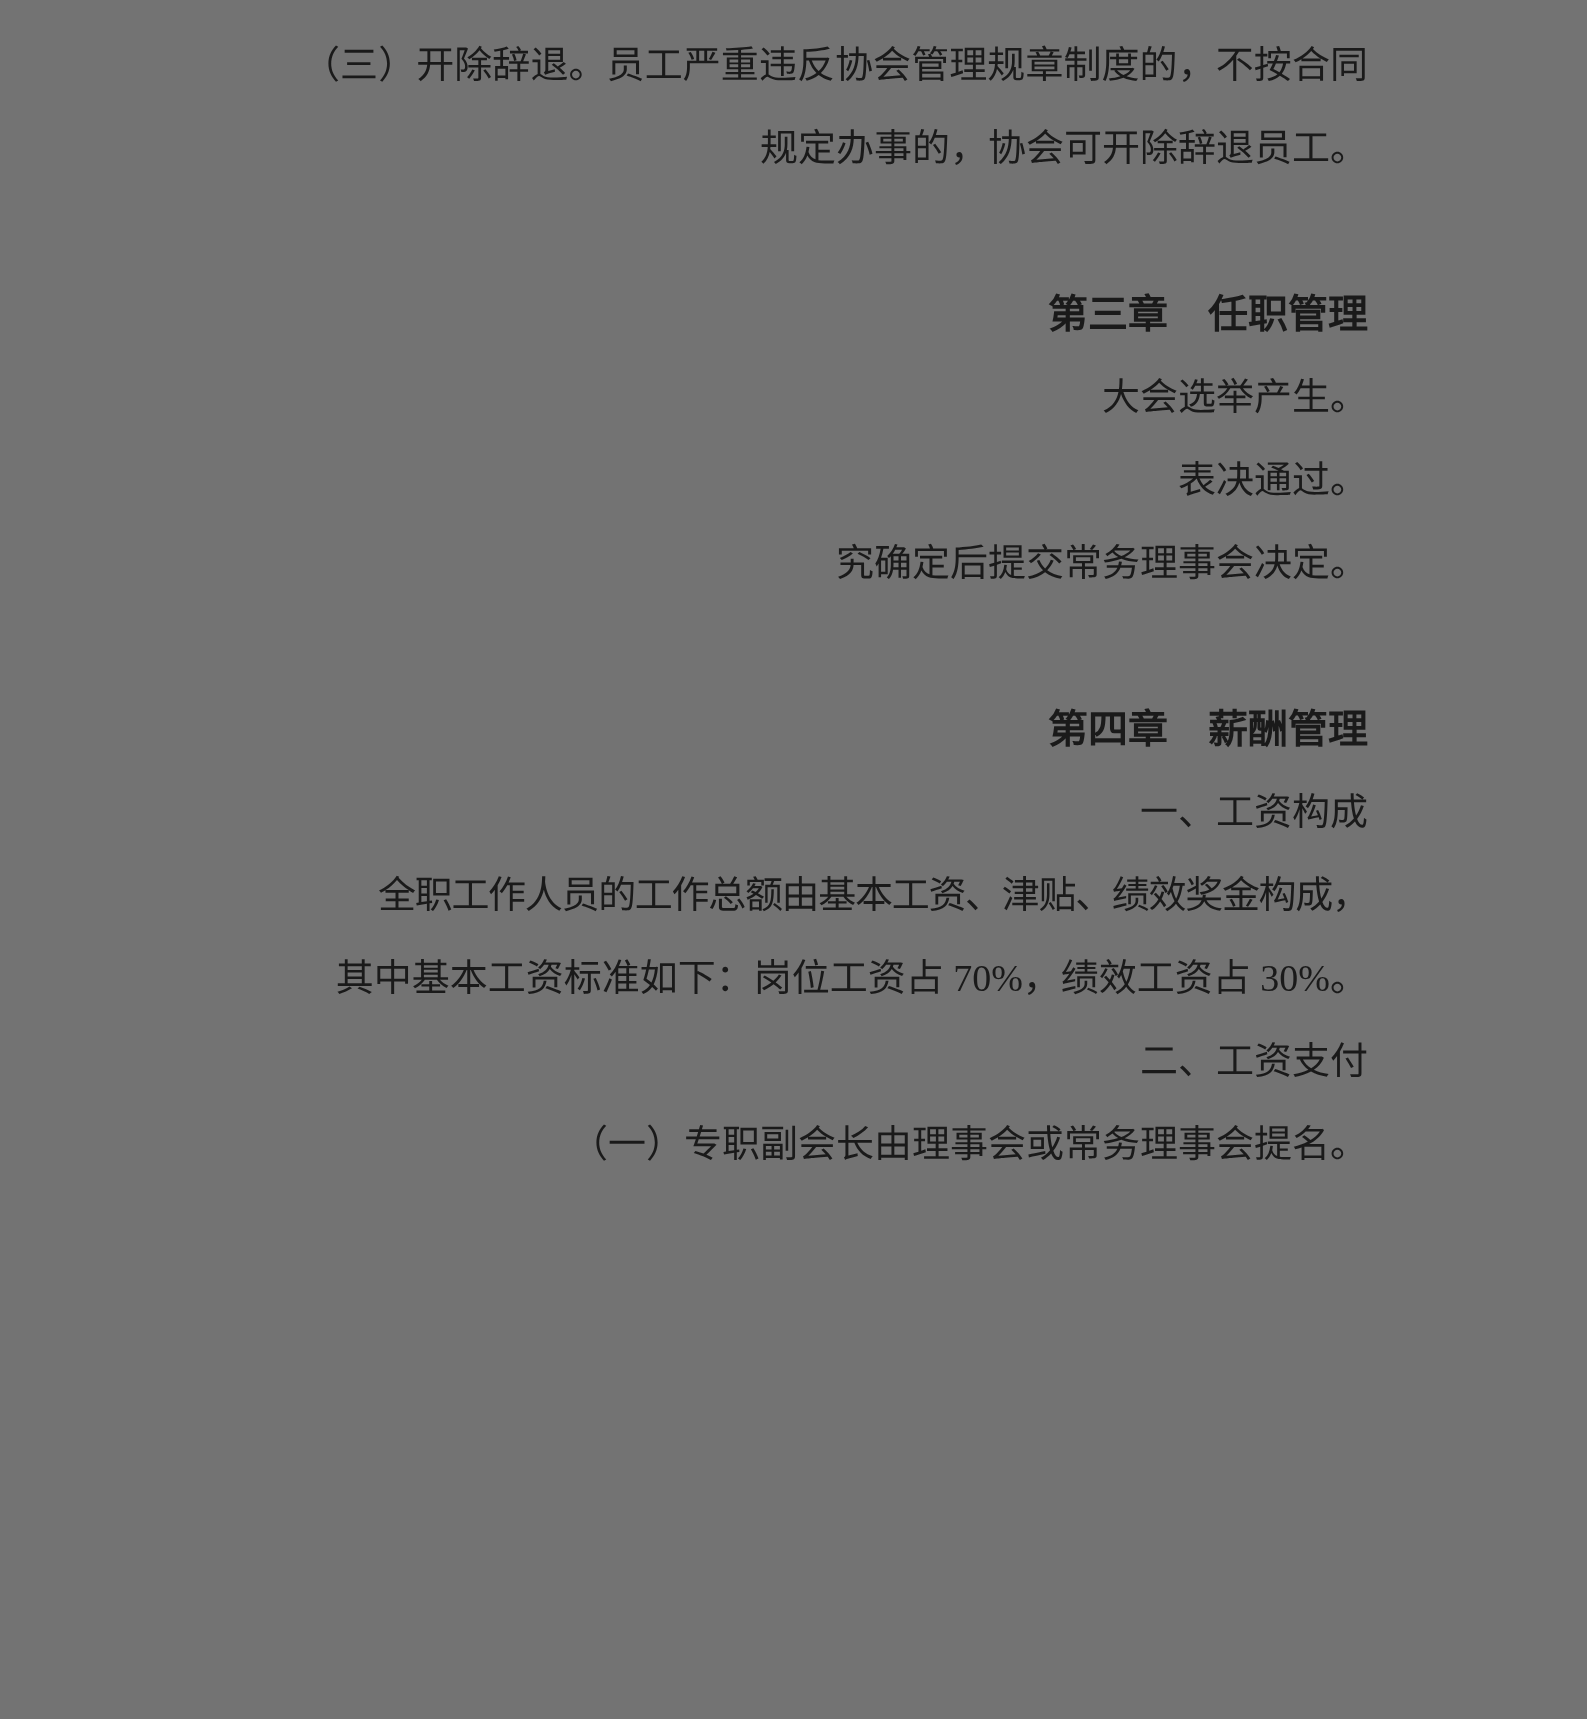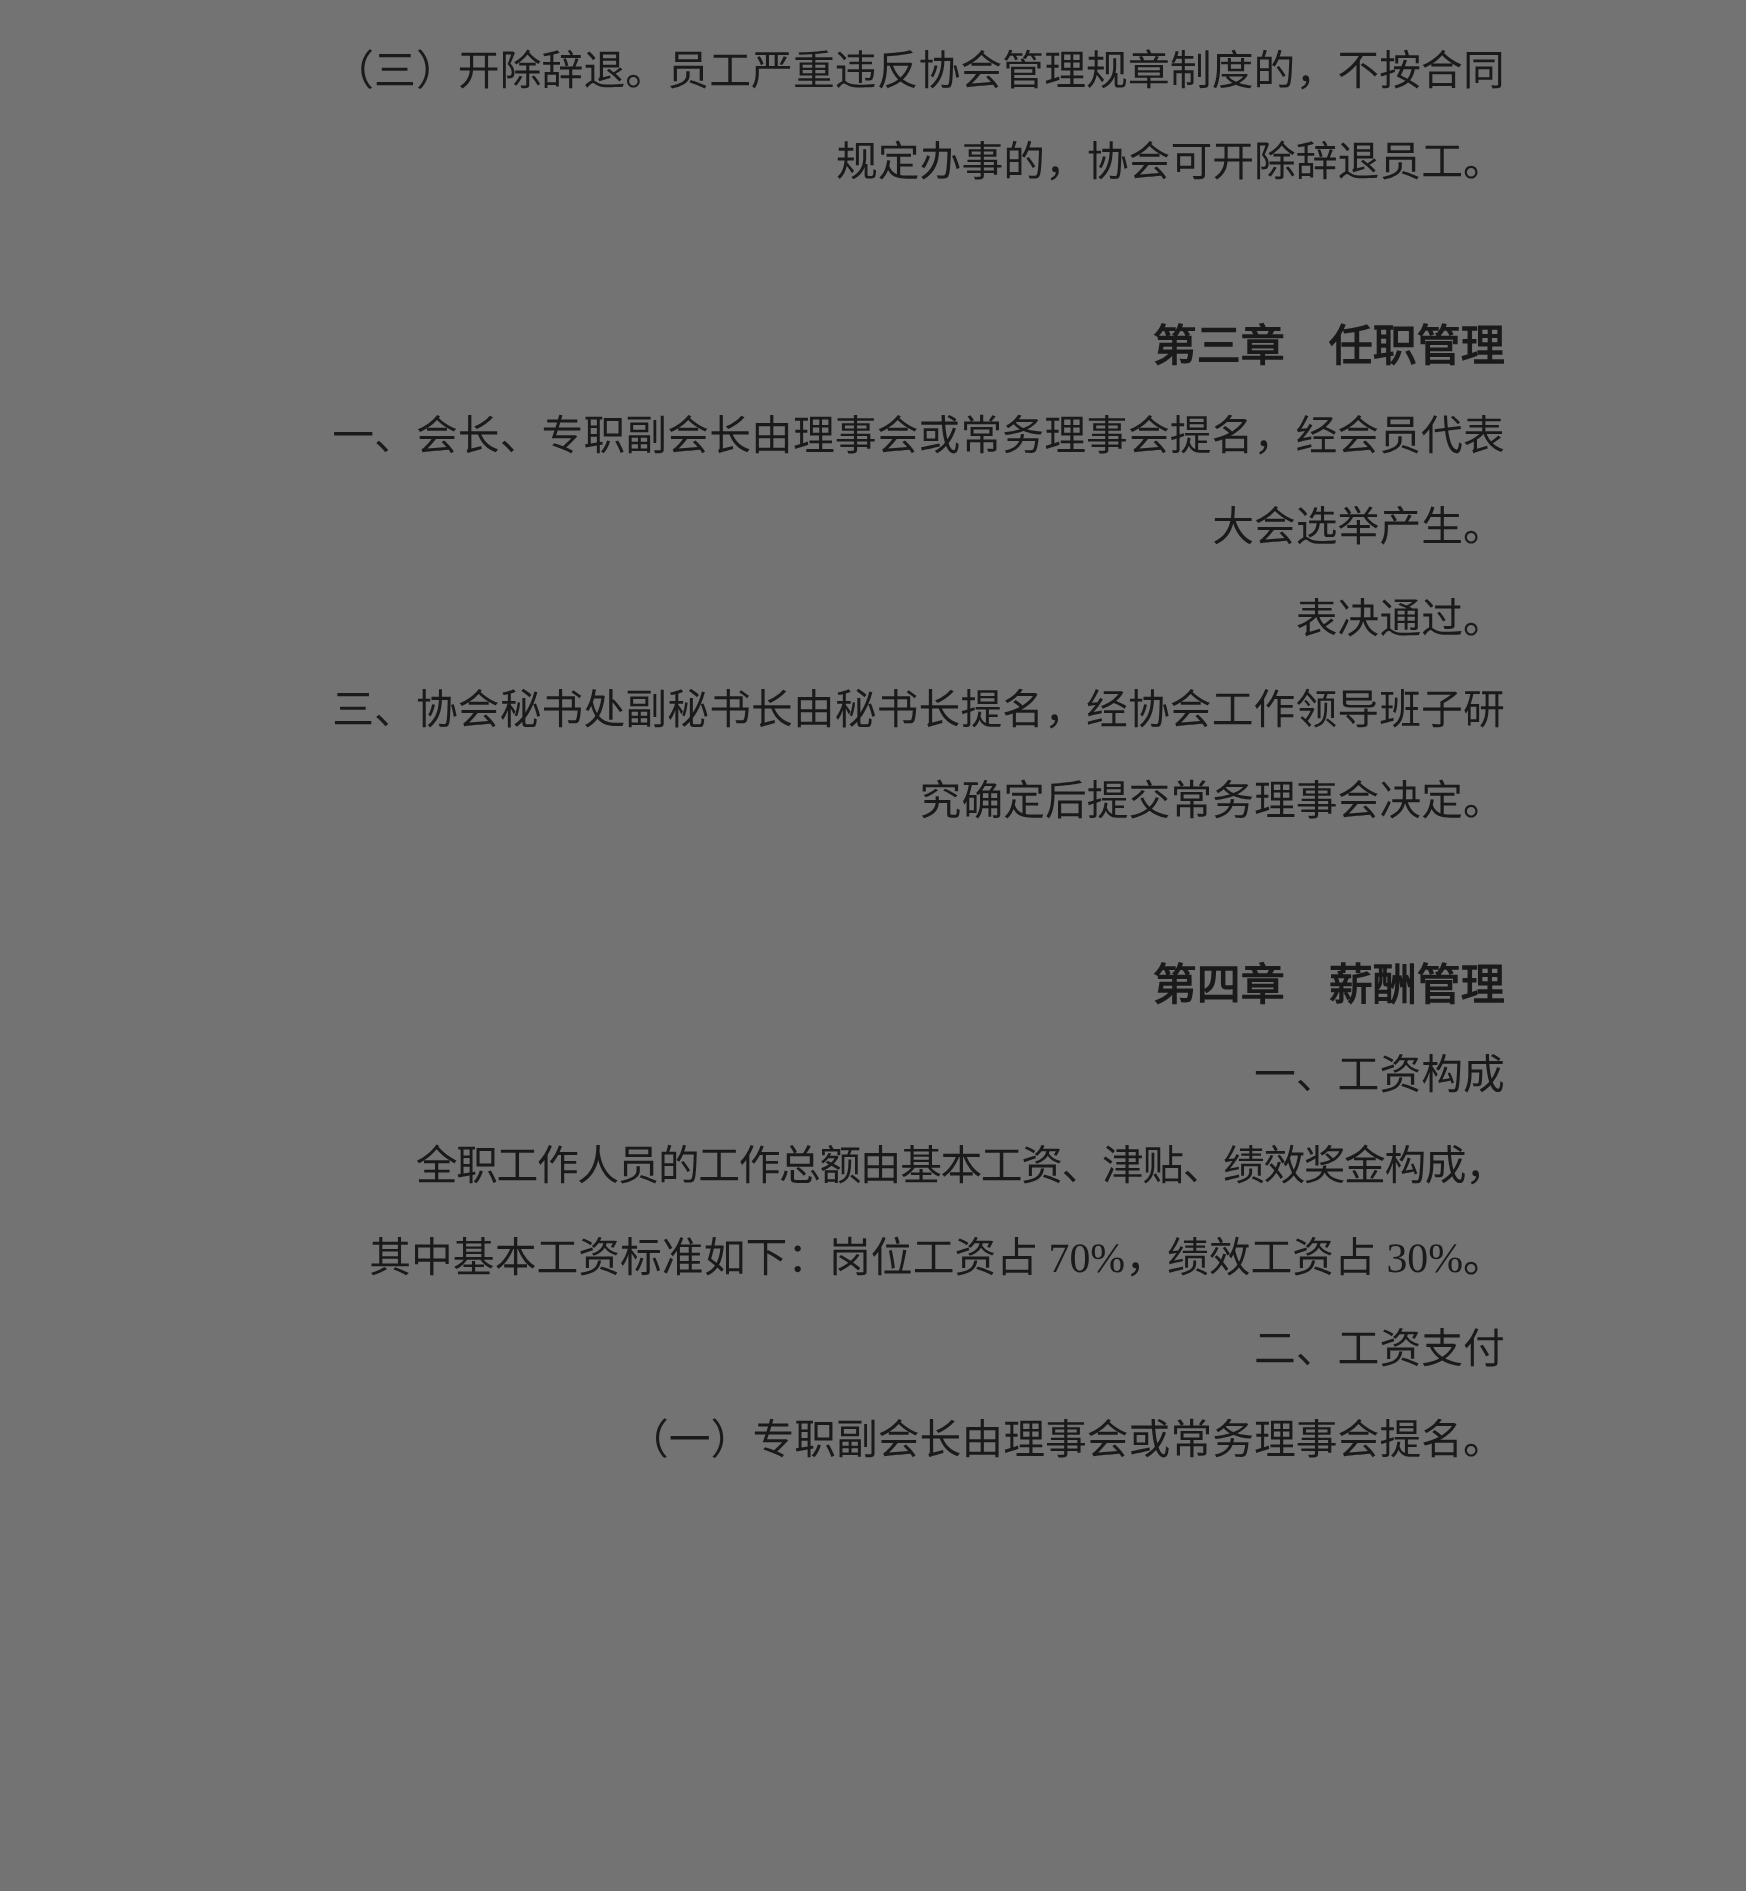--- a/index.html
+++ b/index.html
@@ -39,24 +39,22 @@
   }
 </style>
 </head>
 <body>
 
 <div class="page">
     <div class="line indent2 justify">（三）开除辞退。员工严重违反协会管理规章制度的，不按合同</div>
     <div class="line">规定办事的，协会可开除辞退员工。</div>
     <div class="line blank"></div>
     <div class="line heading">第三章　任职管理</div>
-    <div class="line indent2 justify">一、会长、专职副会长由理事会或常务理事会提名，经会员代表</div>
     <div class="line">大会选举产生。</div>
     <div class="line">表决通过。</div>
-    <div class="line indent2 justify">三、协会秘书处副秘书长由秘书长提名，经协会工作领导班子研</div>
     <div class="line">究确定后提交常务理事会决定。</div>
     <div class="line blank"></div>
     <div class="line heading">第四章　薪酬管理</div>
     <div class="line indent2">一、工资构成</div>
     <div class="line indent4 justify">全职工作人员的工作总额由基本工资、津贴、绩效奖金构成，</div>
     <div class="line">其中基本工资标准如下：岗位工资占 70%，绩效工资占 30%。</div>
     <div class="line indent2">二、工资支付</div>
     <div class="line indent2">（一）专职副会长由理事会或常务理事会提名。</div>
   </div>
 

